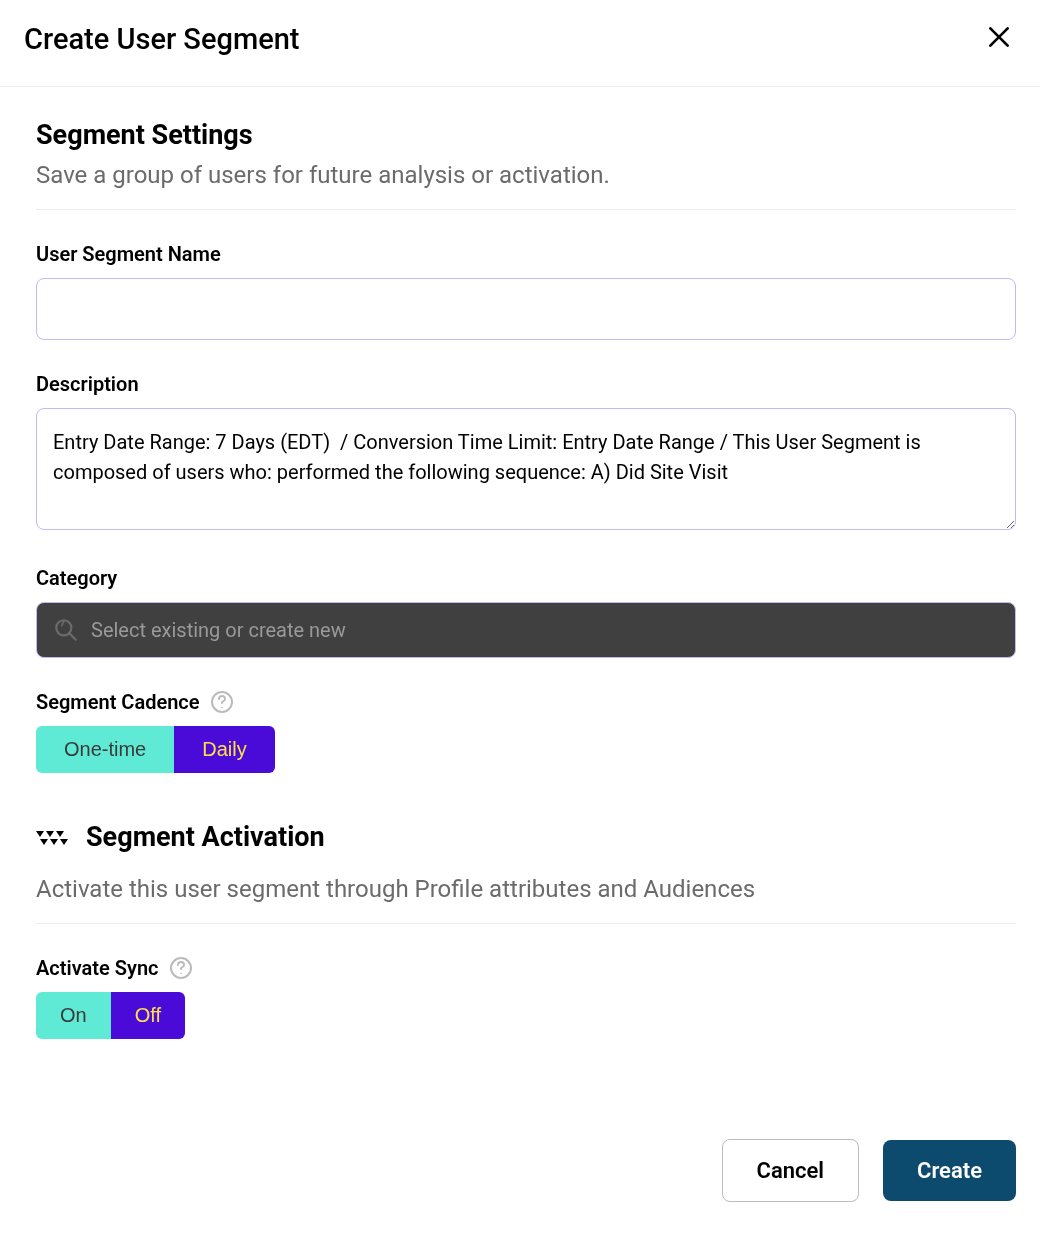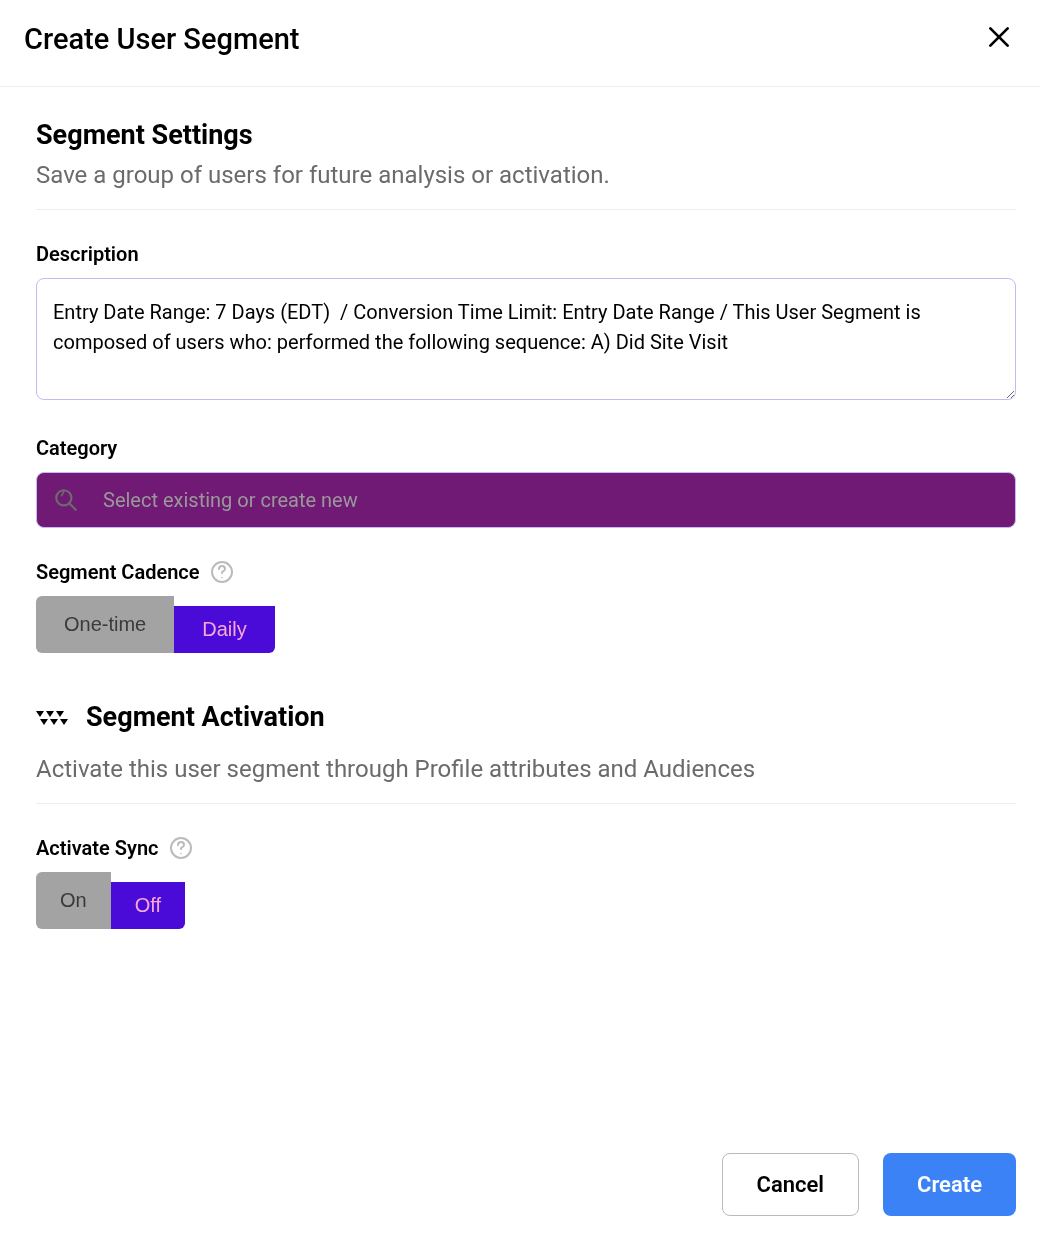--- a/index.html
+++ b/index.html
@@ -103,24 +103,24 @@
       line-height: 1.5;
     }
     .category-select {
       width: 100%;
       border: 1.5px solid #c5b8f5;
       border-radius: 8px;
       padding: 14px 16px;
       font-size: 20px;
       font-family: inherit;
       color: #999;
-      background: #701a75;
-      display: flex;
-      align-items: center;
-      gap: 24px;
+      background: #404040;
+      display: flex;
+      align-items: center;
+      gap: 12px;
       cursor: pointer;
     }
     .search-icon-wrap {
       display: flex;
       align-items: center;
     }
     .search-icon-wrap svg {
       width: 26px;
       height: 26px;
     }
@@ -137,27 +137,26 @@
       display: inline-flex;
       border-radius: 6px;
       overflow: hidden;
     }
     .toggle-option {
       padding: 12px 28px;
       font-size: 20px;
       font-weight: 500;
       border: none;
       cursor: pointer;
-      background: #a3a3a3;
+      background: #5eead4;
       color: #3a3a3a;
     }
     .toggle-option.active {
       background: #4a0bd9;
-      color: #f9a8d4;
-      margin-top: 10px;
+      color: #fde047;
     }
     .toggle-group-small .toggle-option {
       padding: 12px 24px;
     }
     .activation-header {
       display: flex;
       align-items: center;
       gap: 14px;
       margin-bottom: 22px;
     }
@@ -171,37 +170,38 @@
     }
     .activation-title {
       font-size: 27px;
       font-weight: 700;
       color: #000;
     }
     .modal-footer {
       display: flex;
       justify-content: flex-end;
       gap: 24px;
-      padding: 0 24px 22px 24px;
+      padding: 0 24px 36px 24px;
+      align-items: center;
     }
     .btn {
       padding: 18px 34px;
       font-size: 22px;
       font-weight: 600;
       border-radius: 8px;
       cursor: pointer;
       font-family: inherit;
     }
     .btn-cancel {
       background: #fff;
       border: 1.5px solid #bbb;
       color: #000;
     }
     .btn-create {
-      background: #3b82f6;
+      background: #0c4a6e;
       border: none;
       color: #fff;
     }
   </style>
 </head>
 <body>
 
 <div class="modal">
   <div class="modal-header">
     <h1 class="modal-title">Create User Segment</h1>
@@ -214,20 +214,24 @@
       </span>
     </button>
   </div>
 
   <div class="modal-body">
 
     <h2 class="section-title">Segment Settings</h2>
     <p class="section-subtitle">Save a group of users for future analysis or activation.</p>
     <hr class="divider">
 
+    <div class="field-group">
+      <div class="field-label">User Segment Name</div>
+      <input type="text" class="text-input" value="" style="">
+    </div>
 
     <div class="field-group">
       <div class="field-label">Description</div>
       <textarea class="textarea-input" style="">Entry Date Range: 7 Days (EDT)  / Conversion Time Limit: Entry Date Range / This User Segment is composed of users who: performed the following sequence: A) Did Site Visit</textarea>
     </div>
 
     <div class="field-group">
       <div class="field-label">Category</div>
       <div class="category-select">
         <span class="search-icon-wrap">

